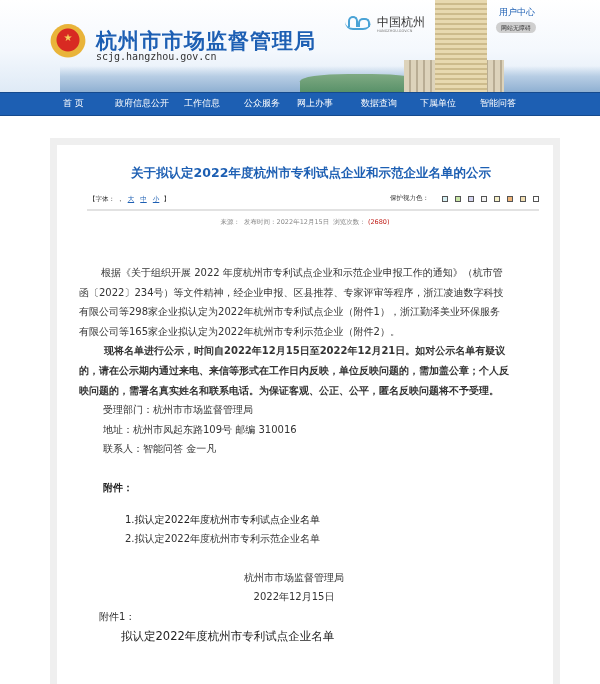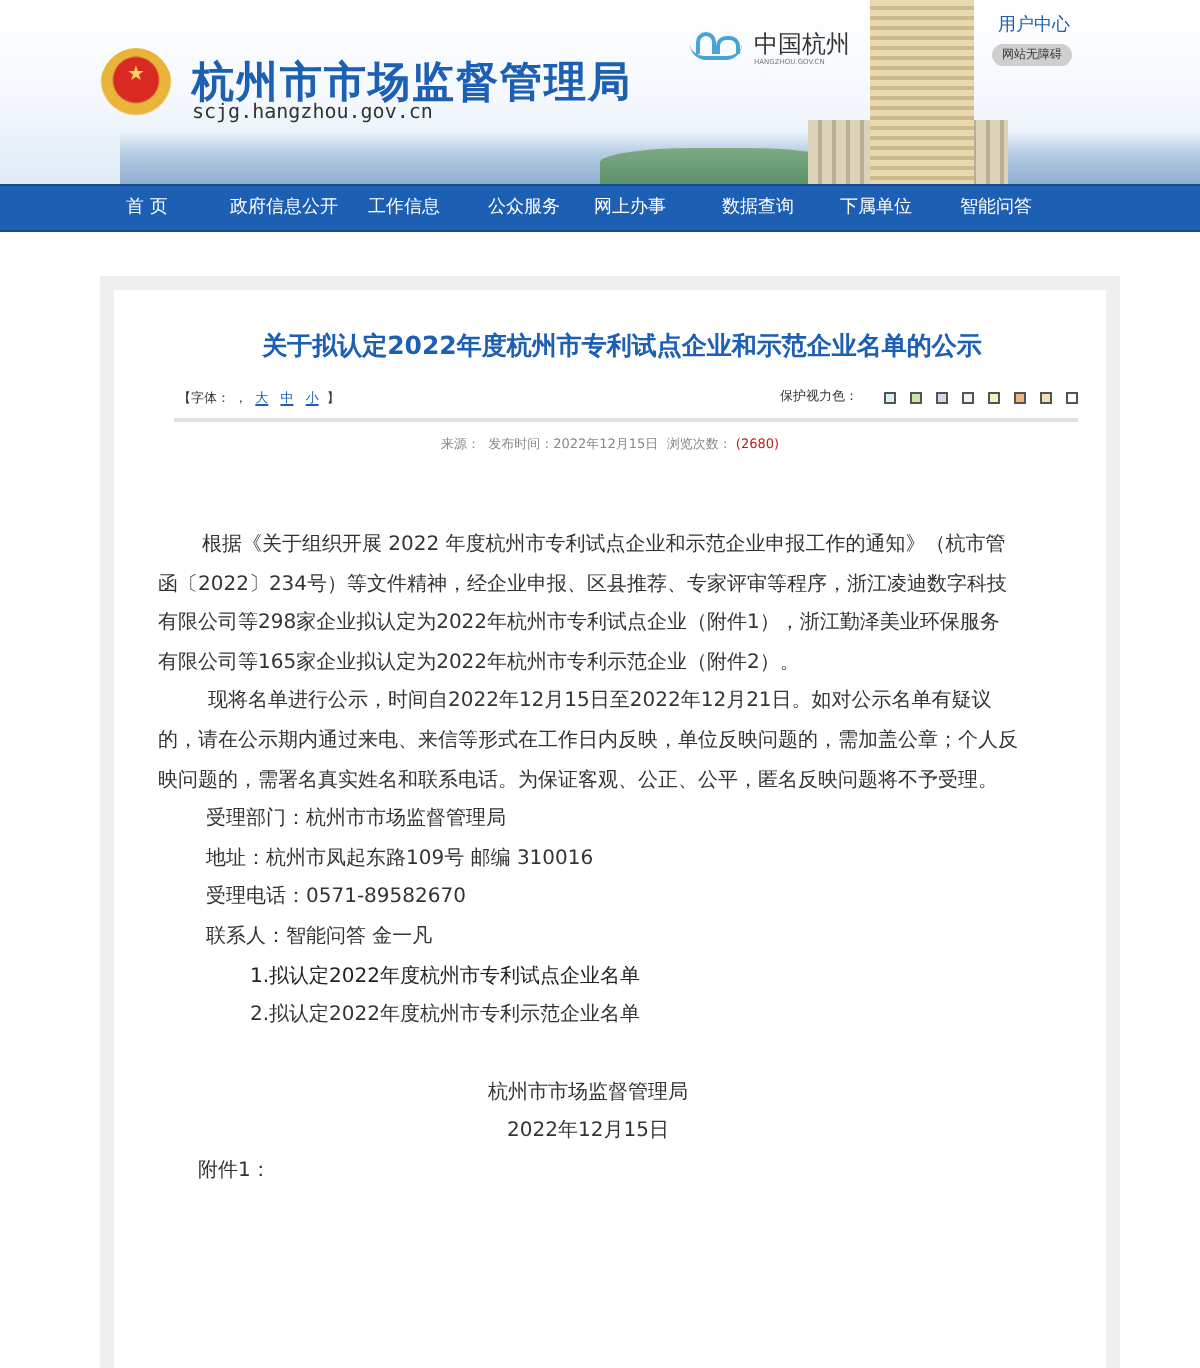--- a/index.html
+++ b/index.html
@@ -43,26 +43,26 @@
   .fontsize a { color: #1d5fb3; text-decoration: underline; margin: 0 2px; }
   .protect { position: absolute; right: 14px; top: 49px; display: flex; align-items: center; gap: 3px; font-size: 6.5px; color: #333; }
   .protect .lbl { margin-right: 6px; }
   .swatch { width: 6px; height: 6px; border: 1px solid #555; display: inline-block; margin-left: 4px; cursor: pointer; }
   .rule { position: absolute; left: 30px; right: 14px; top: 64px; height: 2px; background: #e2e2e2; }
   .meta { position: absolute; left: 0; right: 0; top: 73px; text-align: center; font-size: 6.5px; color: #888; }
   .meta .count { color: #c0201a; }
 
   .body { position: absolute; left: 22px; top: 118px; width: 430px; font-size: 10px; color: #333; line-height: 19.6px; }
   .body p { margin: 0; }
-  .indent { text-indent: 2.5em; }
+  .indent { text-indent: 2.5em; font-weight: bold; }
   .p1 { text-indent: 2.2em; }
   .contact { padding-left: 24px; }
   .attach-label { padding-left: 24px; margin-top: 19px !important; font-weight: bold; color: #222; }
   .attach-item { padding-left: 46px; }
-  .attach-item.first { color: #222; }
+  .attach-item.first { color: #222; margin-top: 12px; }
   .sign { text-align: center; }
   .sign.org { margin-top: 19px !important; }
   .annex { padding-left: 20px; margin-top: 0; }
   .annex-title { padding-left: 42px; font-size: 11.5px; color: #222; }
 </style>
 </head>
 <body>
 
 <div class="header">
   <div class="skyline"></div>
@@ -125,22 +125,23 @@
       <span>发布时间：2022年12月15日</span>&nbsp;
       <span>浏览次数：</span>
       <span class="count">(2680)</span>
     </div>
 
     <div class="body">
       <p class="p1">根据《关于组织开展 2022 年度杭州市专利试点企业和示范企业申报工作的通知》（杭市管函〔2022〕234号）等文件精神，经企业申报、区县推荐、专家评审等程序，浙江凌迪数字科技有限公司等298家企业拟认定为2022年杭州市专利试点企业（附件1），浙江勤泽美业环保服务有限公司等165家企业拟认定为2022年杭州市专利示范企业（附件2）。</p>
       <p class="indent">现将名单进行公示，时间自2022年12月15日至2022年12月21日。如对公示名单有疑议的，请在公示期内通过来电、来信等形式在工作日内反映，单位反映问题的，需加盖公章；个人反映问题的，需署名真实姓名和联系电话。为保证客观、公正、公平，匿名反映问题将不予受理。</p>
       <p class="contact">受理部门：杭州市市场监督管理局</p>
       <p class="contact">地址：杭州市凤起东路109号   邮编 310016</p>
-      <p class="contact">受理电话：0571-89582670</p>
       <p class="contact">联系人：智能问答   金一凡</p>
+      <p class="attach-label">附件：</p>
       <p class="attach-item first">1.拟认定2022年度杭州市专利试点企业名单</p>
       <p class="attach-item">2.拟认定2022年度杭州市专利示范企业名单</p>
       <p class="sign org">杭州市市场监督管理局</p>
       <p class="sign">2022年12月15日</p>
       <p class="annex">附件1：</p>
+      <p class="annex-title">拟认定2022年度杭州市专利试点企业名单</p>
     </div>
   </div>
 </div>
 
 </body></html>

